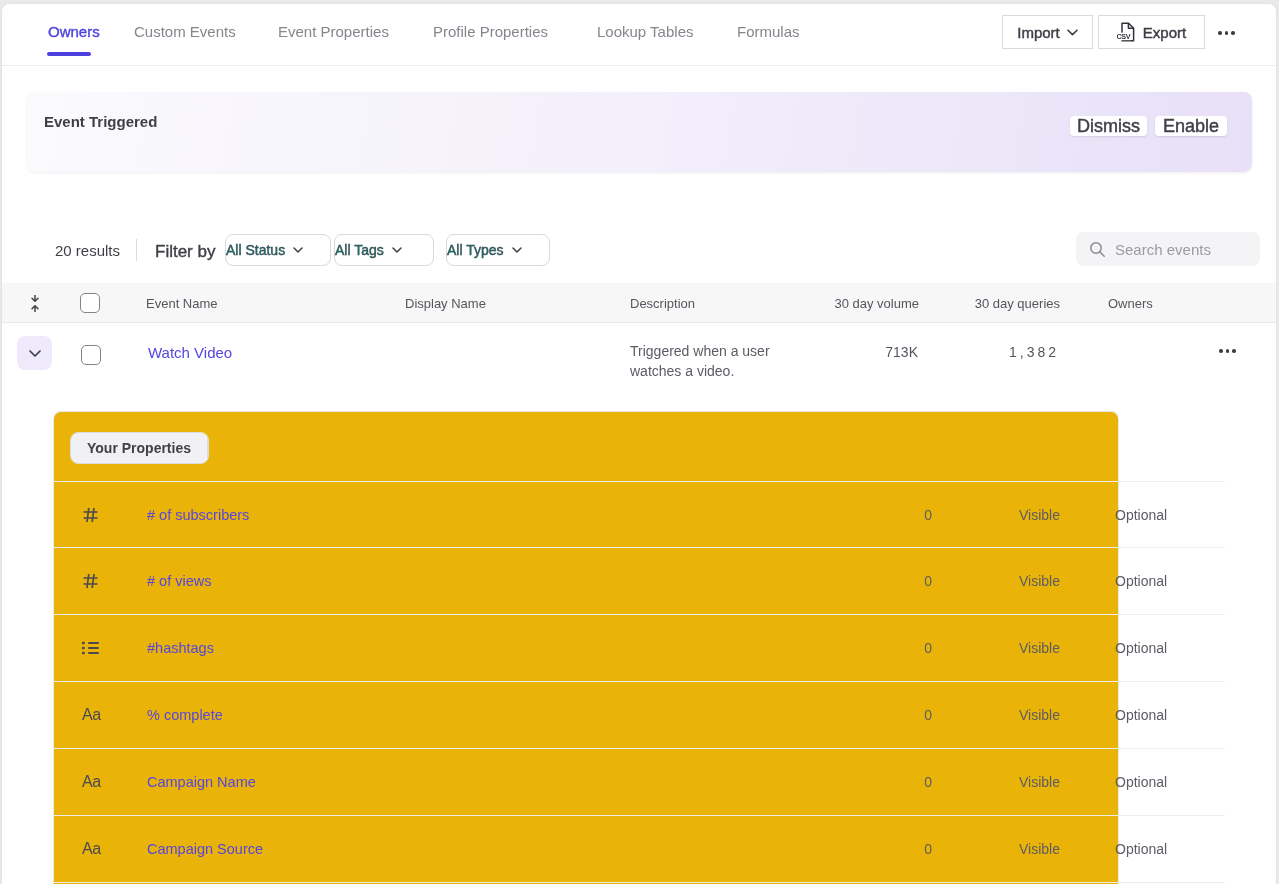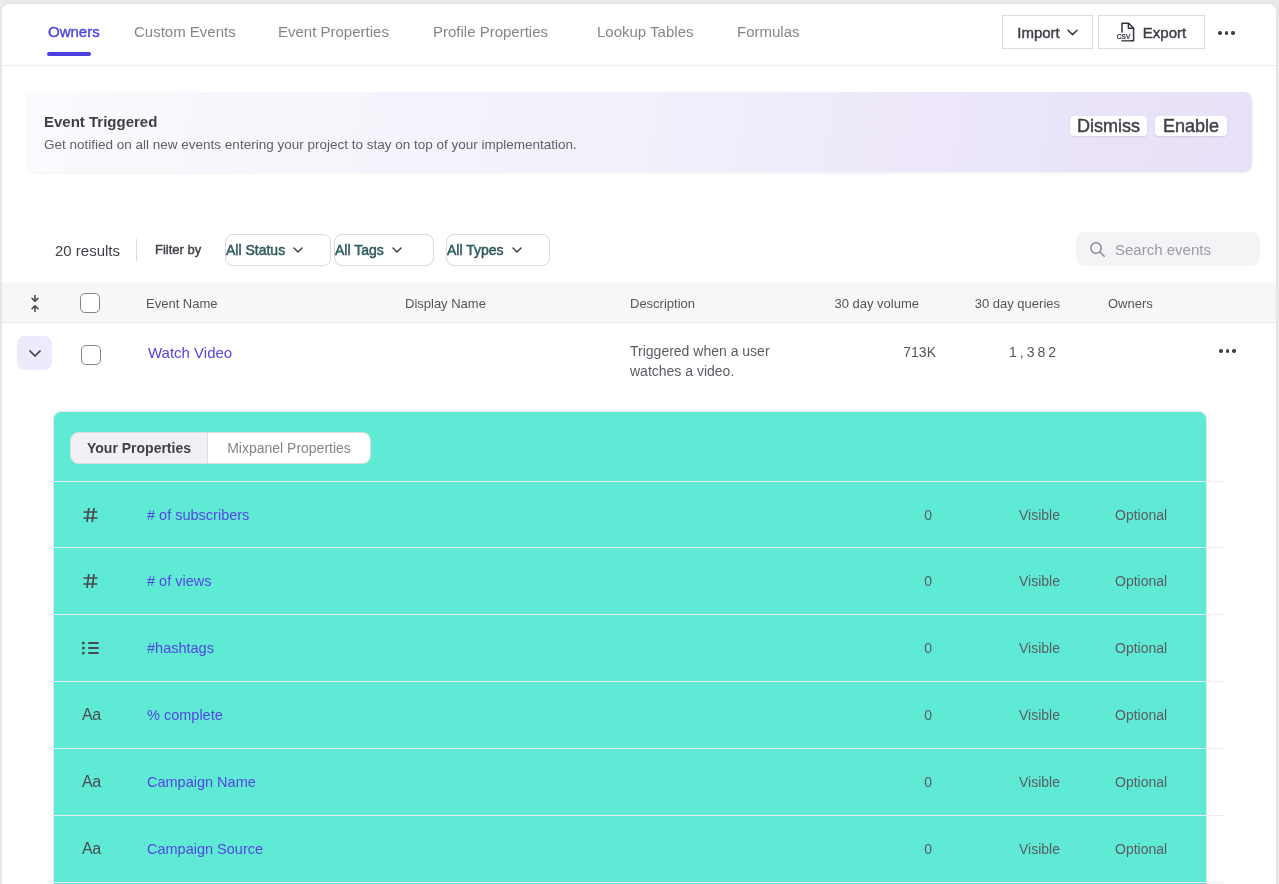--- a/index.html
+++ b/index.html
@@ -26,21 +26,21 @@
 .search span{font-size:15px;color:#9b9ba3}
 
 .thead{position:absolute;left:2px;top:283px;width:1274px;height:40px;background:#f7f7f8;border-bottom:1px solid #e9e9eb}
 .th{position:absolute;top:296px;font-size:13px;color:#55555e}
 .checkbox{position:absolute;width:20px;height:20px;border:1.5px solid #83838b;border-radius:5px;background:#fff}
 
 .expbtn{position:absolute;left:17px;top:336px;width:35px;height:34px;border-radius:8px;background:#efeafb;display:flex;align-items:center;justify-content:center}
 .link{color:#5546df;font-size:15px}
 .gtext{color:#55555e;font-size:14px}
 
-.panel{position:absolute;left:53px;top:411px;width:1154px;height:473px;border:1px solid #e8e8ea;border-bottom:none;border-radius:8px 8px 0 0;background:#5eead4}
+.panel{position:absolute;left:53px;top:411px;width:1066px;height:473px;border:1px solid #e8e8ea;border-bottom:none;border-radius:8px 8px 0 0;background:#eab308}
 .seg{position:absolute;left:16px;top:20px;height:32px;border:1px solid #dcdce0;border-radius:8px;display:flex;overflow:hidden}
 .seg .s1{width:137px;background:#f1f1f3;display:flex;align-items:center;justify-content:center;font-size:14px;font-weight:bold;color:#3f3f48;border-right:1px solid #dcdce0}
 .seg .s2{width:162px;display:flex;align-items:center;justify-content:center;font-size:14px;color:#85858d;background:#fff}
 .prows{position:absolute;left:0;top:69px;width:1171px}
 .prow{position:relative;height:67px;border-bottom:1px solid #ededef}
 .prow:first-child{border-top:1px solid #ededef}
 .prow .ic{position:absolute;left:28px;top:50%;transform:translateY(-50%);color:#4a4a52}
 .prow .nm{position:absolute;left:93px;top:50%;transform:translateY(-50%);font-size:14.5px;color:#5546df}
 .prow .v0{position:absolute;right:293px;top:50%;transform:translateY(-50%);font-size:14px;color:#5c5c65}
 .prow .vis{position:absolute;left:965px;top:50%;transform:translateY(-50%);font-size:14px;color:#5c5c65}
@@ -74,28 +74,27 @@
 </svg>
 Export</div>
 <div class="dots" style="position:absolute;left:1218px;top:31px">
     <i></i>
     <i></i>
     <i></i>
   </div>
 
 <div class="banner">
   <h3>Event Triggered</h3>
-  <p>Get notified on all new events entering your project to stay on top of your implementation.</p>
   <div class="bbtn" style="left:1043px;width:77px">Dismiss</div>
   <div class="bbtn" style="left:1128px;width:72px">Enable</div>
 </div>
 
 <div class="abs" style="left:55px;top:242px;font-size:15px;color:#3f3f48">20 results</div>
 <div class="abs" style="left:136px;top:239px;width:1px;height:22px;background:#dcdce0"></div>
-<div class="abs" style="left:155px;top:242px;font-size:13px;color:#3f3f48;-webkit-text-stroke:0.4px #3f3f48">Filter by</div>
+<div class="abs" style="left:155px;top:242px;font-size:17px;color:#3f3f48;-webkit-text-stroke:0.4px #3f3f48">Filter by</div>
 <div class="filterbtn" style="left:225px;width:106px">All Status
 <svg width="10" height="6" viewBox="0 0 10 6">
       <path d="M1 1 L5 5 L9 1" fill="none" stroke="#3f3f48" stroke-width="1.5" stroke-linecap="round" stroke-linejoin="round"></path>
     </svg>
 </div>
 <div class="filterbtn" style="left:334px;width:100px">All Tags
 <svg width="10" height="6" viewBox="0 0 10 6">
       <path d="M1 1 L5 5 L9 1" fill="none" stroke="#3f3f48" stroke-width="1.5" stroke-linecap="round" stroke-linejoin="round"></path>
     </svg>
 </div>
@@ -128,32 +127,31 @@
 <div class="th" style="left:1108px">Owners</div>
 
 <div class="expbtn">
 <svg width="12" height="7" viewBox="0 0 12 7">
       <path d="M1 1 L6 6 L11 1" fill="none" stroke="#3f3f48" stroke-width="1.7" stroke-linecap="round" stroke-linejoin="round"></path>
     </svg>
 </div>
 <div class="checkbox" style="left:81px;top:345px"></div>
 <div class="abs link" style="left:148px;top:344px">Watch Video</div>
 <div class="abs" style="left:630px;top:341px;width:160px;font-size:14px;line-height:20px;color:#5b5b64">Triggered when a user watches a video.</div>
-<div class="abs gtext" style="right:343px;top:344px">713K</div>
+<div class="abs gtext" style="right:361px;top:344px">713K</div>
 <div class="abs gtext" style="right:220px;top:344px;letter-spacing:3px">1,382</div>
 <div class="dots" style="position:absolute;left:1219px;top:349px">
     <i></i>
     <i></i>
     <i></i>
   </div>
 
 <div class="panel">
   <div class="seg">
       <div class="s1">Your Properties</div>
-      <div class="s2">Mixpanel Properties</div>
     </div>
   <div class="prows">
     <div class="prow">
       <svg class="ic" width="17" height="17" viewBox="0 0 17 17" stroke="#4a4a52" stroke-width="1.7" fill="none">
           <path d="M1.5 5.5 h14 M1.5 11.5 h14 M6.8 1.5 L5 15.5 M12 1.5 L10.2 15.5"></path>
         </svg>
       <div class="nm"># of subscribers</div>
         <div class="v0">0</div>
         <div class="vis">Visible</div>
         <div class="opt">Optional</div>

